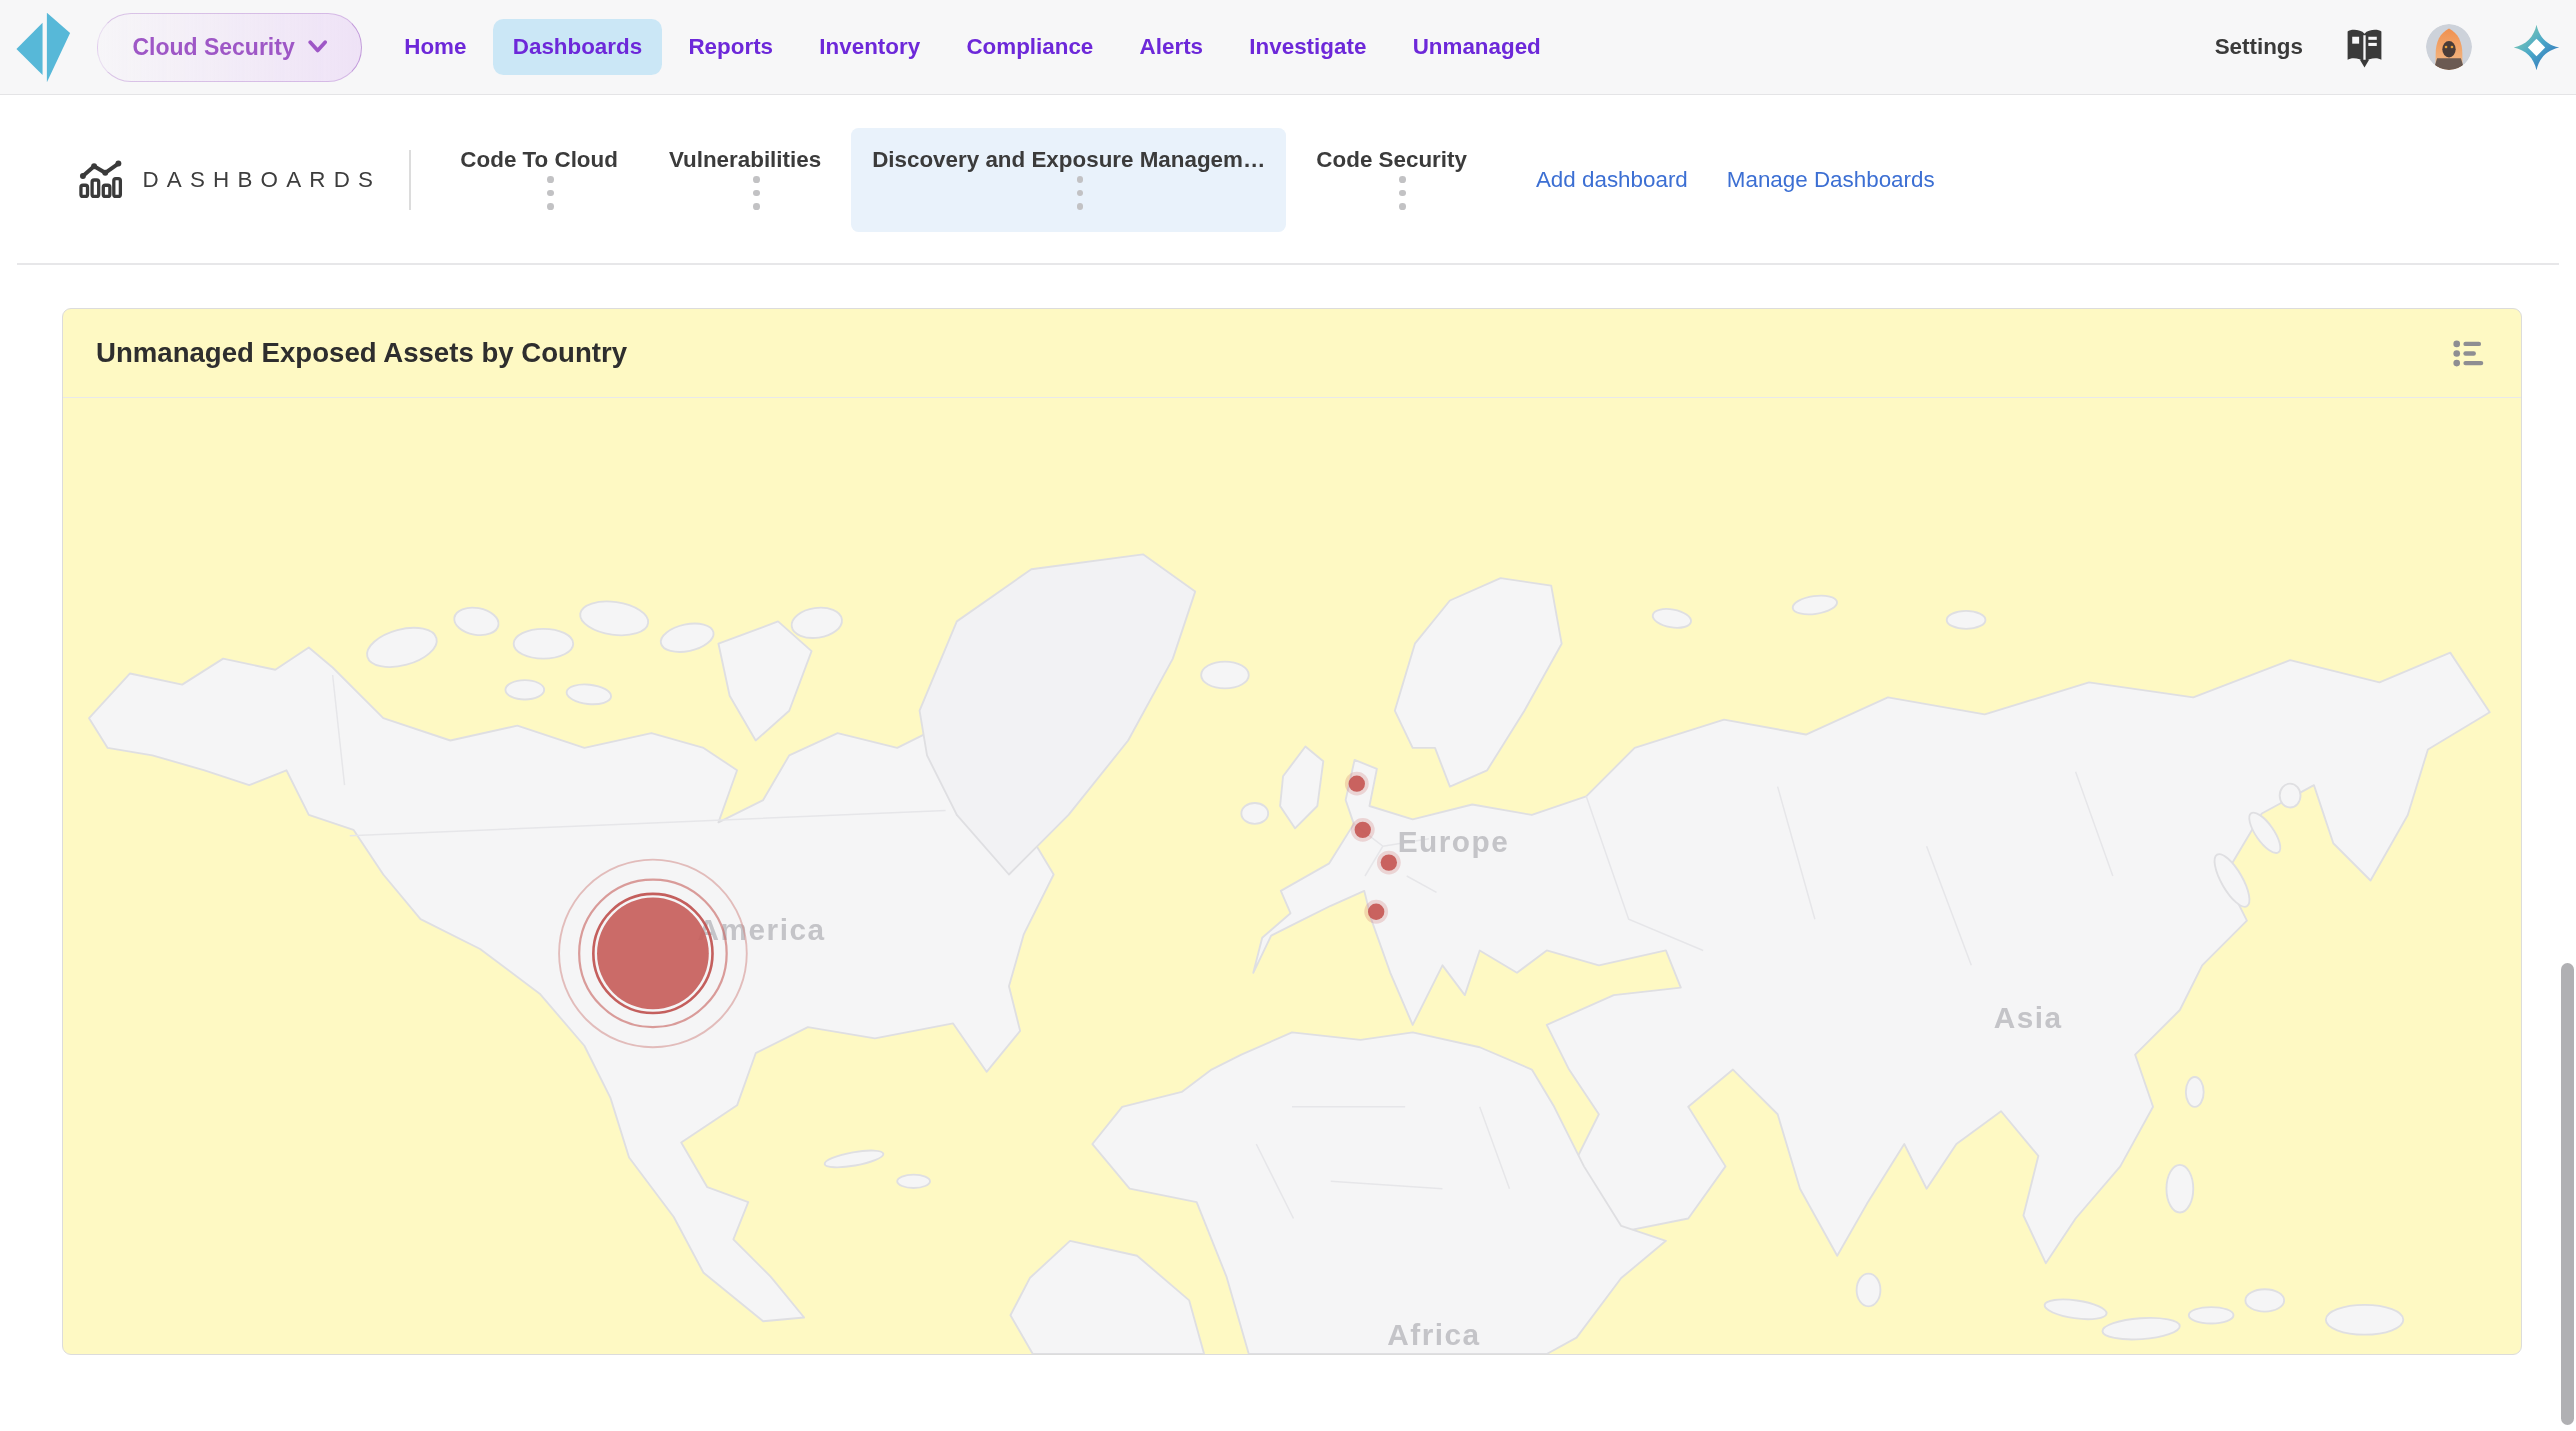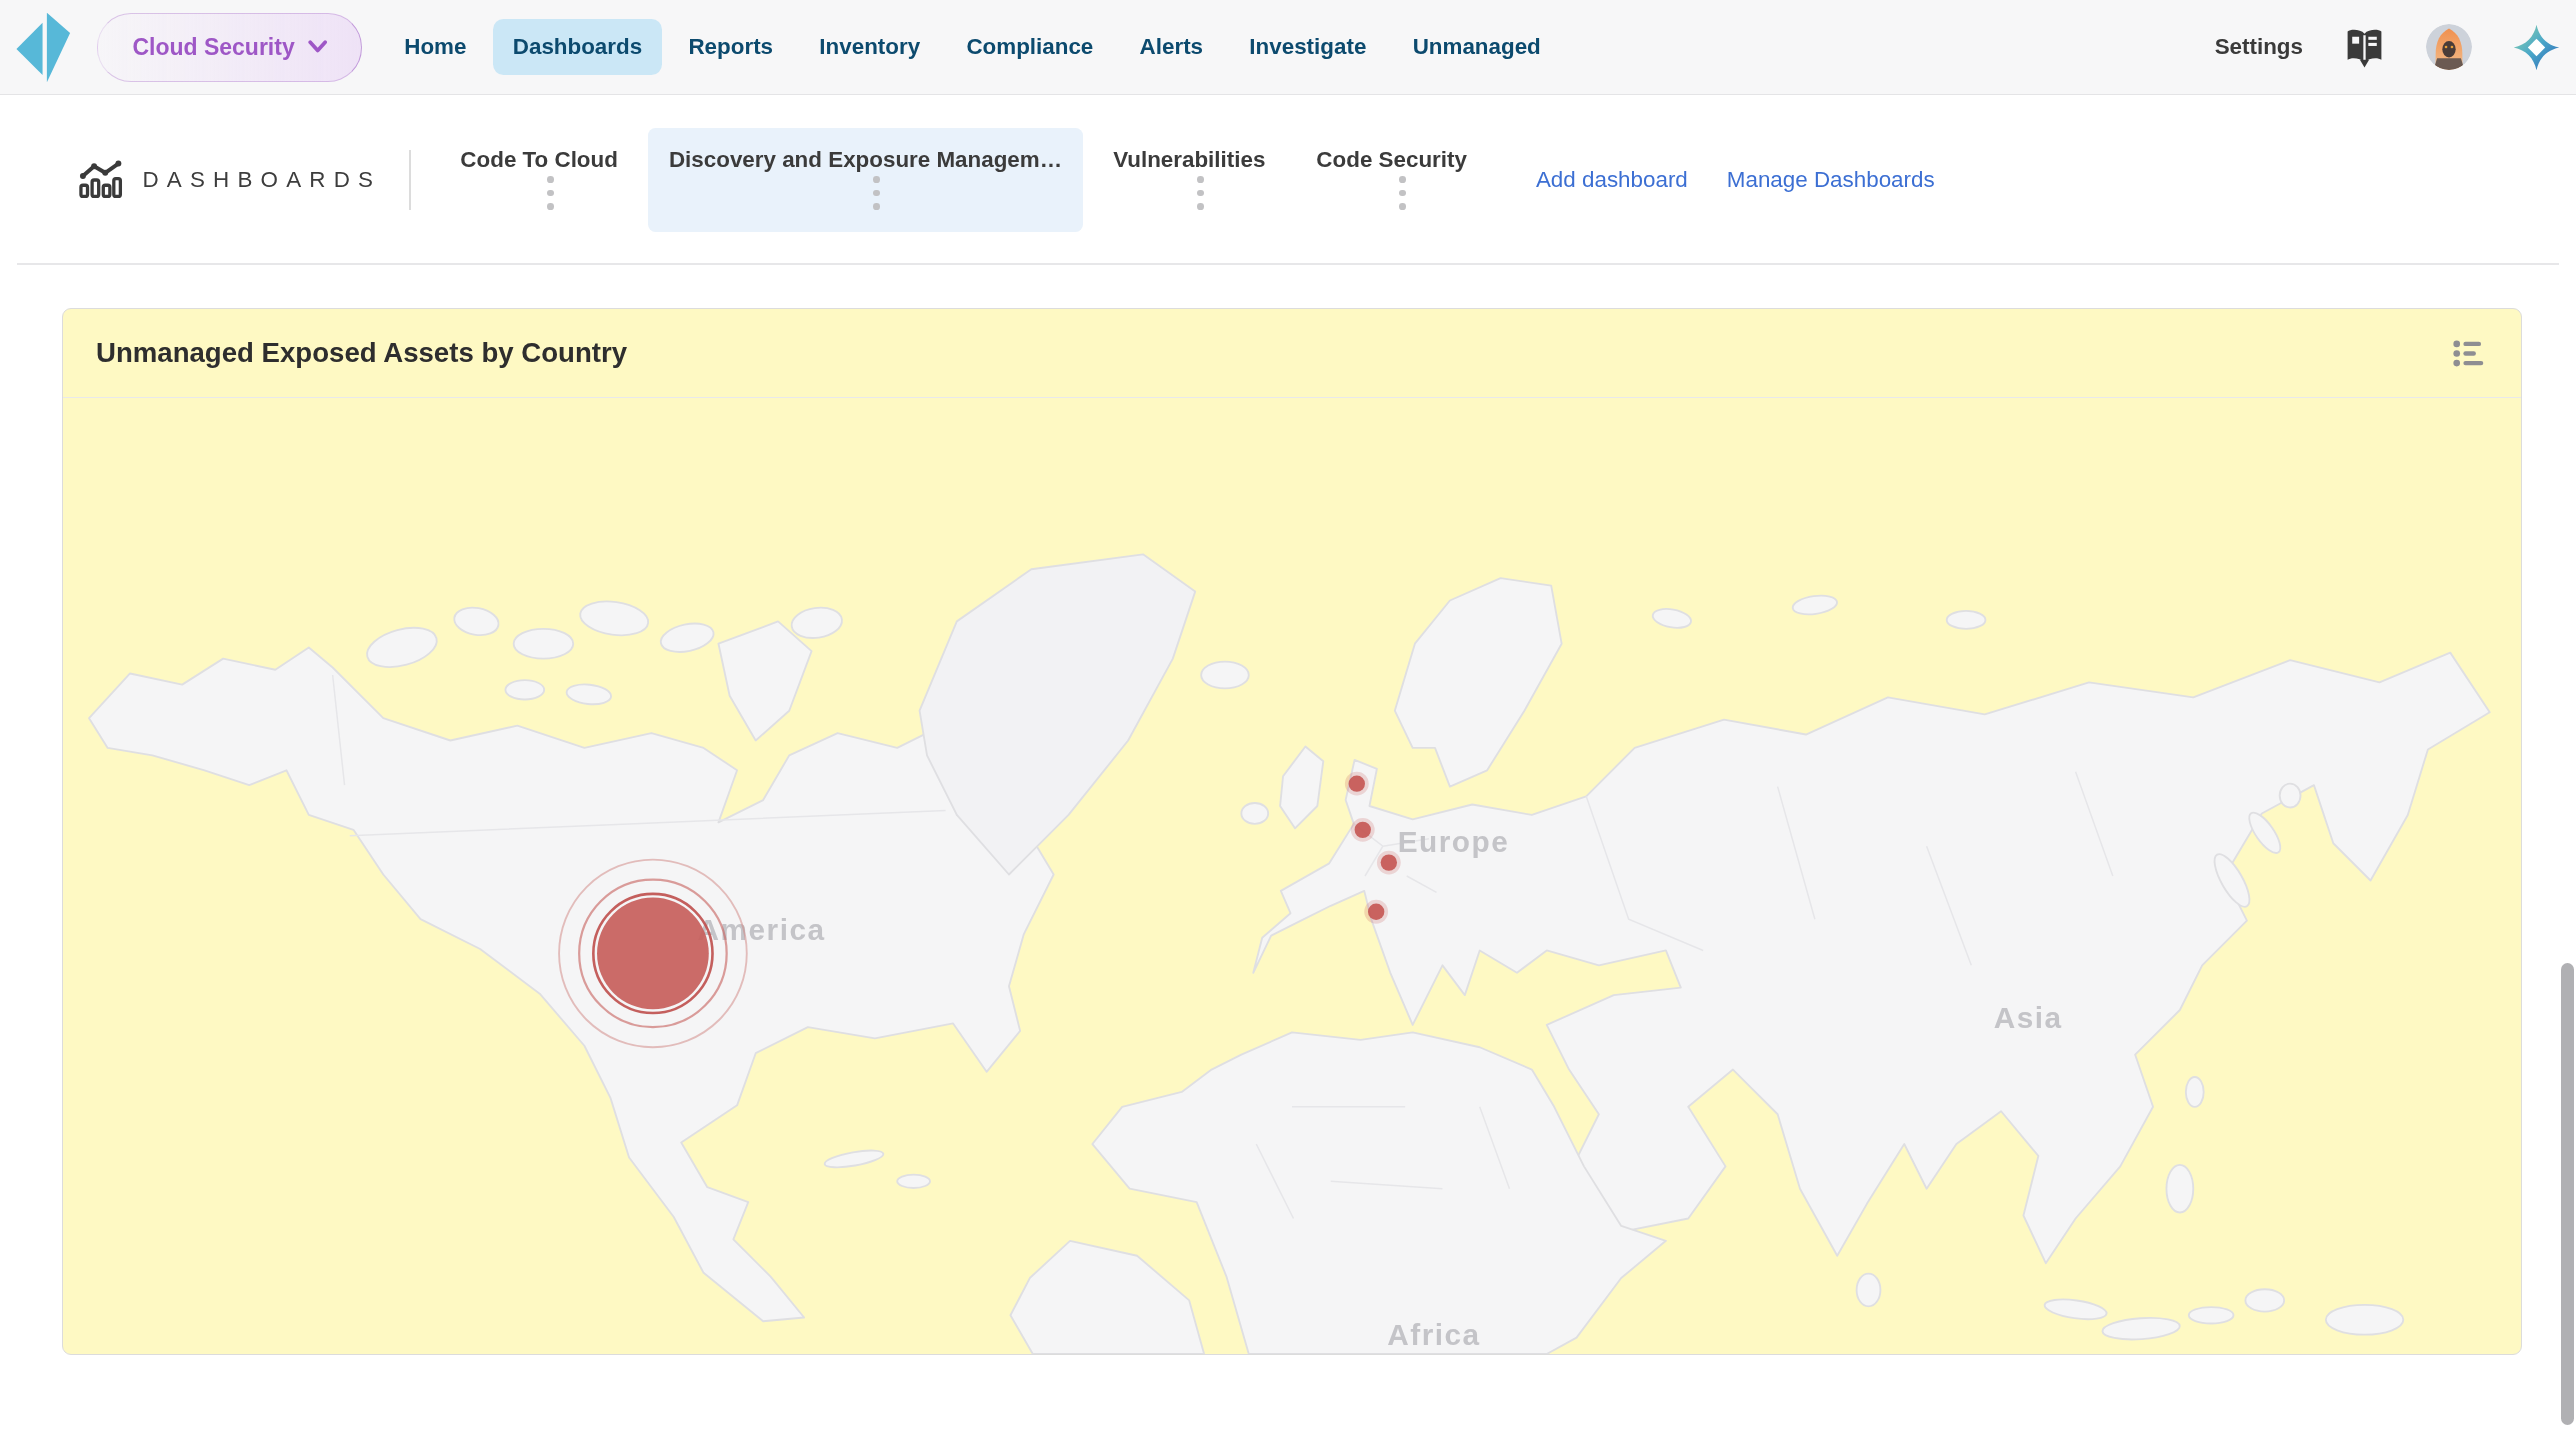--- a/index.html
+++ b/index.html
@@ -6,21 +6,21 @@
   body{width:2576px;height:1431px;overflow:hidden;font-family:"Liberation Sans",sans-serif;color:#3a3a3a;position:relative;}
 
   
   .topnav{height:95px;background:#f7f7f8;border-bottom:1.5px solid #e4e4e6;display:flex;align-items:center;padding:0 15px;box-sizing:border-box;}
   .logo{width:60px;height:75px;display:flex;align-items:center;flex:0 0 auto;}
   .pill{margin-left:22.4px;display:flex;align-items:center;gap:13.4px;padding:0 34px;height:67px;border-radius:34px;
         background:linear-gradient(90deg,rgba(246,242,249,.25),#eee2f6);
         border:1.5px solid rgba(164,104,200,.6);border-left-color:rgba(164,104,200,.18);border-top-color:rgba(164,104,200,.35);border-bottom-color:rgba(164,104,200,.35);
         color:#9e57c6;font-size:23px;font-weight:700;cursor:pointer;}
   .main-nav{display:flex;margin-left:22.4px;gap:7.5px;align-items:center;}
-  .nav-item{font-size:22.4px;font-weight:700;color:#0c4a6e;padding:15px 19.4px;border-radius:10.4px;cursor:pointer;white-space:nowrap;}
+  .nav-item{font-size:22.4px;font-weight:700;color:#6d28d9;padding:15px 19.4px;border-radius:10.4px;cursor:pointer;white-space:nowrap;}
   .nav-item.active{background:#cbe7f6;}
   .topnav-right{margin-left:auto;display:flex;align-items:center;gap:40px;}
   .settings{font-size:22.4px;font-weight:700;color:#3a3a3a;cursor:pointer;}
   .icon-btn{display:flex;align-items:center;justify-content:center;cursor:pointer;}
   .avatar{width:46px;height:46px;border-radius:50%;overflow:hidden;flex:0 0 auto;}
 
   
   .tabbar{display:flex;align-items:center;margin:33px 30px 0 77px;}
   .dash-section{display:flex;align-items:center;gap:19.4px;}
   .dash-label{font-size:22.4px;font-weight:500;letter-spacing:8.2px;color:#3d3d3d;white-space:nowrap;}
@@ -151,30 +151,30 @@
   <div class="vsep"></div>
 
   <div class="tab">
     <span class="tab-label">Code To Cloud</span>
     <span class="kebab">
         <i></i>
         <i></i>
         <i></i>
       </span>
   </div>
+  <div class="tab">
+    <span class="tab-label">Vulnerabilities</span>
+    <span class="kebab">
+        <i></i>
+        <i></i>
+        <i></i>
+      </span>
+  </div>
   <div class="tab active">
     <span class="tab-label">Discovery and Exposure Managem…</span>
-    <span class="kebab">
-        <i></i>
-        <i></i>
-        <i></i>
-      </span>
-  </div>
-  <div class="tab">
-    <span class="tab-label">Vulnerabilities</span>
     <span class="kebab">
         <i></i>
         <i></i>
         <i></i>
       </span>
   </div>
   <div class="tab">
     <span class="tab-label">Code Security</span>
     <span class="kebab">
         <i></i>

